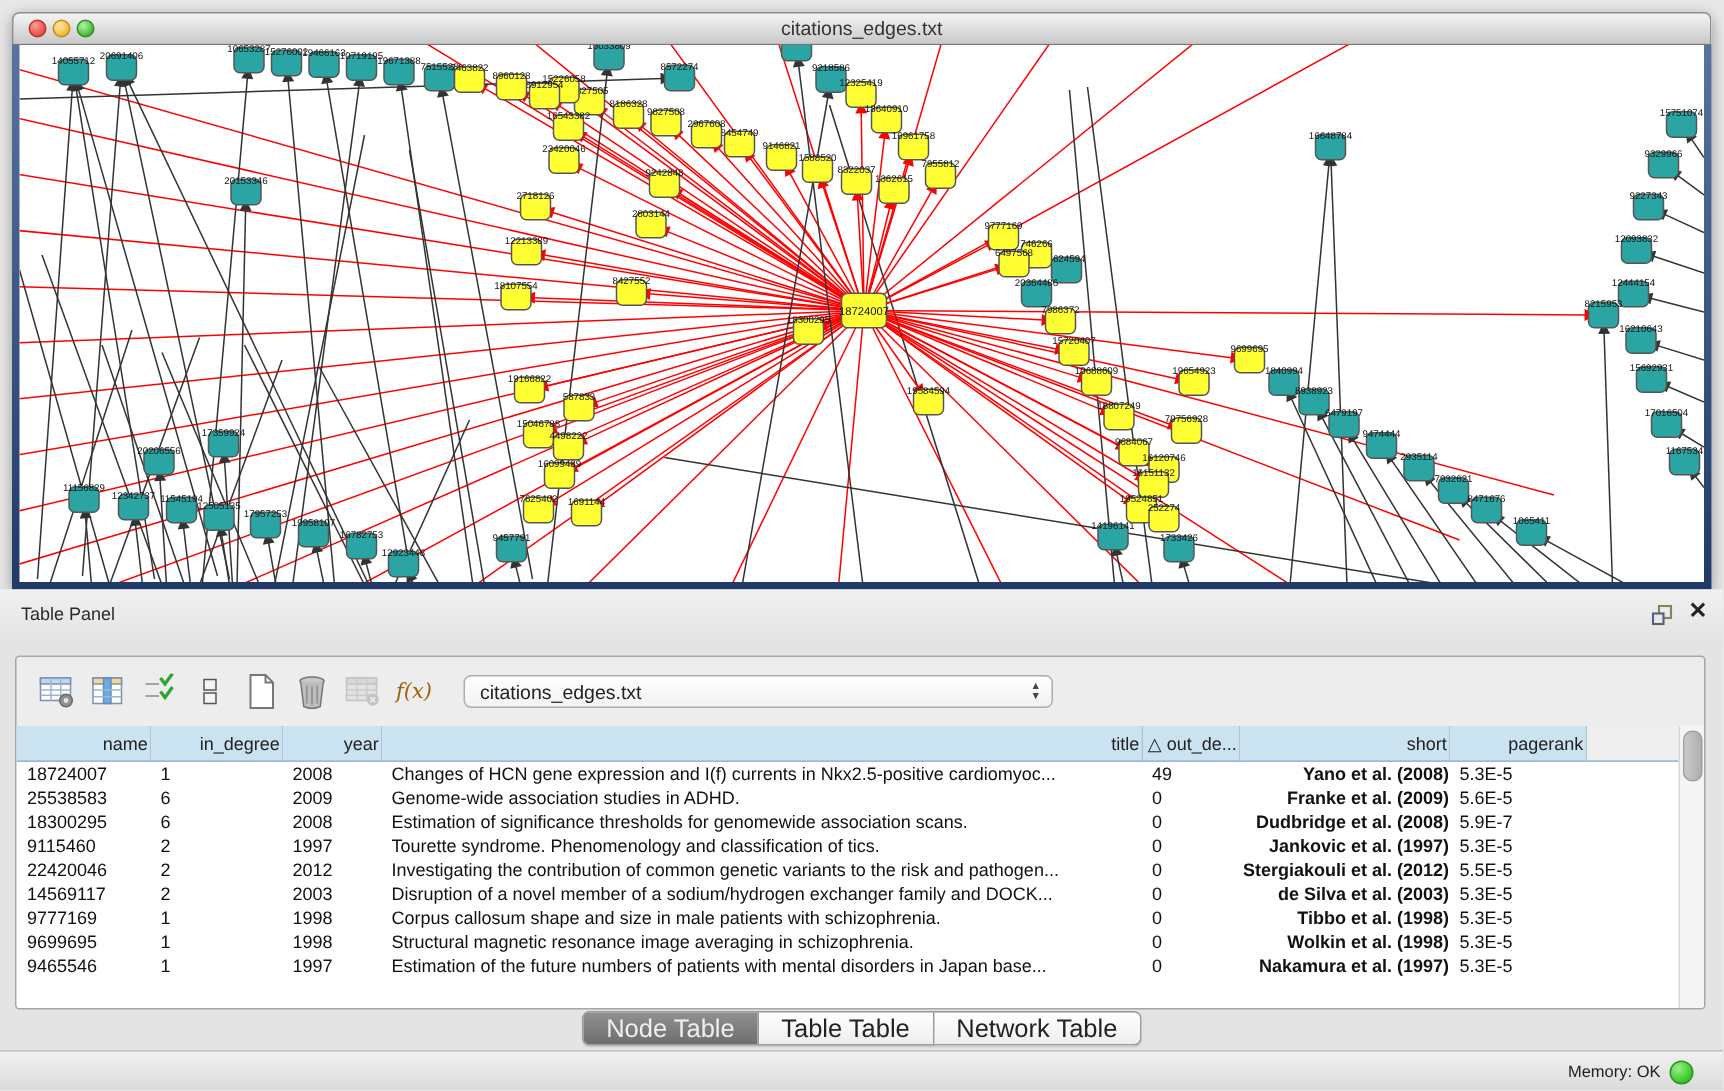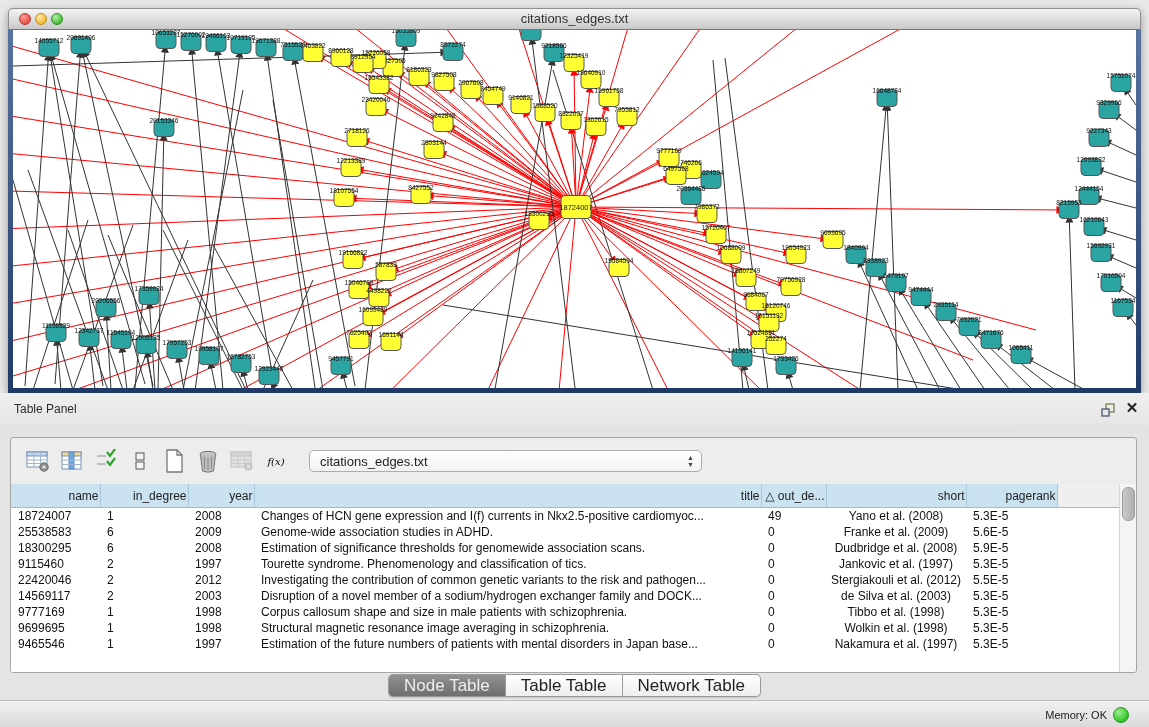--- a/index.html
+++ b/index.html
@@ -30,34 +30,34 @@
   #panel-title{position:absolute;left:14px;top:9px;font-size:12px;color:#2b2b2b;}
   #float-btn{position:absolute;right:32px;top:8px;width:18px;height:18px;cursor:default;}
   #close-btn{position:absolute;right:8px;top:6px;width:18px;height:18px;font-size:15px;font-weight:bold;
              color:#222;text-align:center;line-height:18px;}
 
   #tbox{position:absolute;left:10px;top:44px;width:1127px;height:236px;box-sizing:border-box;
         background:#EDEDED;border:1px solid #A6A6A6;border-radius:3px;overflow:hidden;}
   #toolbar{position:absolute;left:0;top:0;right:0;height:46px;display:flex;align-items:center;padding-left:12px;}
   .tb-btn{width:30px;height:30px;display:flex;align-items:center;justify-content:center;margin-right:4px;}
   .tb-btn.disabled{opacity:.5;}
-  .fx{font-family:"DejaVu Serif",serif;font-style:italic;font-size:10px;color:#000000;}
+  .fx{font-family:"DejaVu Serif",serif;font-style:italic;font-size:14px;color:#a16207;}
   #table-selector{margin-left:14px;width:393px;height:22px;box-sizing:border-box;background:linear-gradient(#FFFFFF,#F2F2F2);
         border:1px solid #ADADAD;border-radius:5px;display:flex;align-items:center;position:relative;}
   #table-selector .sel-text{padding-left:10px;font-size:13px;color:#222;}
   #table-selector .spin{position:absolute;right:7px;top:3px;display:flex;flex-direction:column;line-height:7px;
         font-size:7px;color:#444;}
 
   #tablewrap{position:absolute;left:0;top:46px;right:16px;bottom:0;background:#fff;overflow:hidden;}
   table{border-collapse:collapse;table-layout:fixed;width:100%;font-size:12px;color:#111;}
   thead th{height:21px;background:#CBE2F0;border-right:1px solid #A9C6D8;border-bottom:1px solid #9FBCCE;
            font-weight:normal;font-size:12px;color:#222;overflow:hidden;white-space:nowrap;text-align:right;}
   thead th.filler{background:#EFEFEF;border-right:none;}
   tbody td{height:16px;padding:0 2px 0 7px;white-space:nowrap;overflow:hidden;}
-  tbody td.c{text-align:center;padding:0;}
+  tbody td.c{text-align:right;padding:0;font-weight:bold;}
   #vscroll{position:absolute;right:0;top:46px;bottom:0;width:16px;background:#F4F4F4;border-left:1px solid #D8D8D8;}
   #vthumb{position:absolute;left:2px;top:3px;width:11px;height:32px;border-radius:6px;
           background:linear-gradient(90deg,#C9C9C9,#AFAFAF);border:1px solid #9E9E9E;}
 
   
   #tabs{position:absolute;left:0;right:0;top:281px;height:26px;text-align:center;}
   #tabs .group{display:inline-flex;box-shadow:0 1px 1px rgba(0,0,0,.15);border-radius:5px;}
   .seg{height:21px;line-height:21px;padding:0 15px;font-size:17px;color:#222;
        background:linear-gradient(#FFFFFF,#EEEEEE);border:1px solid #9B9B9B;border-left:none;}
   .seg:first-child{border-left:1px solid #9B9B9B;border-radius:5px 0 0 5px;}
@@ -761,21 +761,21 @@
                 <td>5.6E-5</td>
                 <td></td>
               </tr>
               <tr>
                 <td>18300295</td>
                 <td>6</td>
                 <td>2008</td>
                 <td>Estimation of significance thresholds for genomewide association scans.</td>
                 <td>0</td>
                 <td class="c">Dudbridge et al. (2008)</td>
-                <td>5.9E-5</td>
+                <td>5.9E-7</td>
                 <td></td>
               </tr>
               <tr>
                 <td>9115460</td>
                 <td>2</td>
                 <td>1997</td>
                 <td>Tourette syndrome. Phenomenology and classification of tics.</td>
                 <td>0</td>
                 <td class="c">Jankovic et al. (1997)</td>
                 <td>5.3E-5</td>

